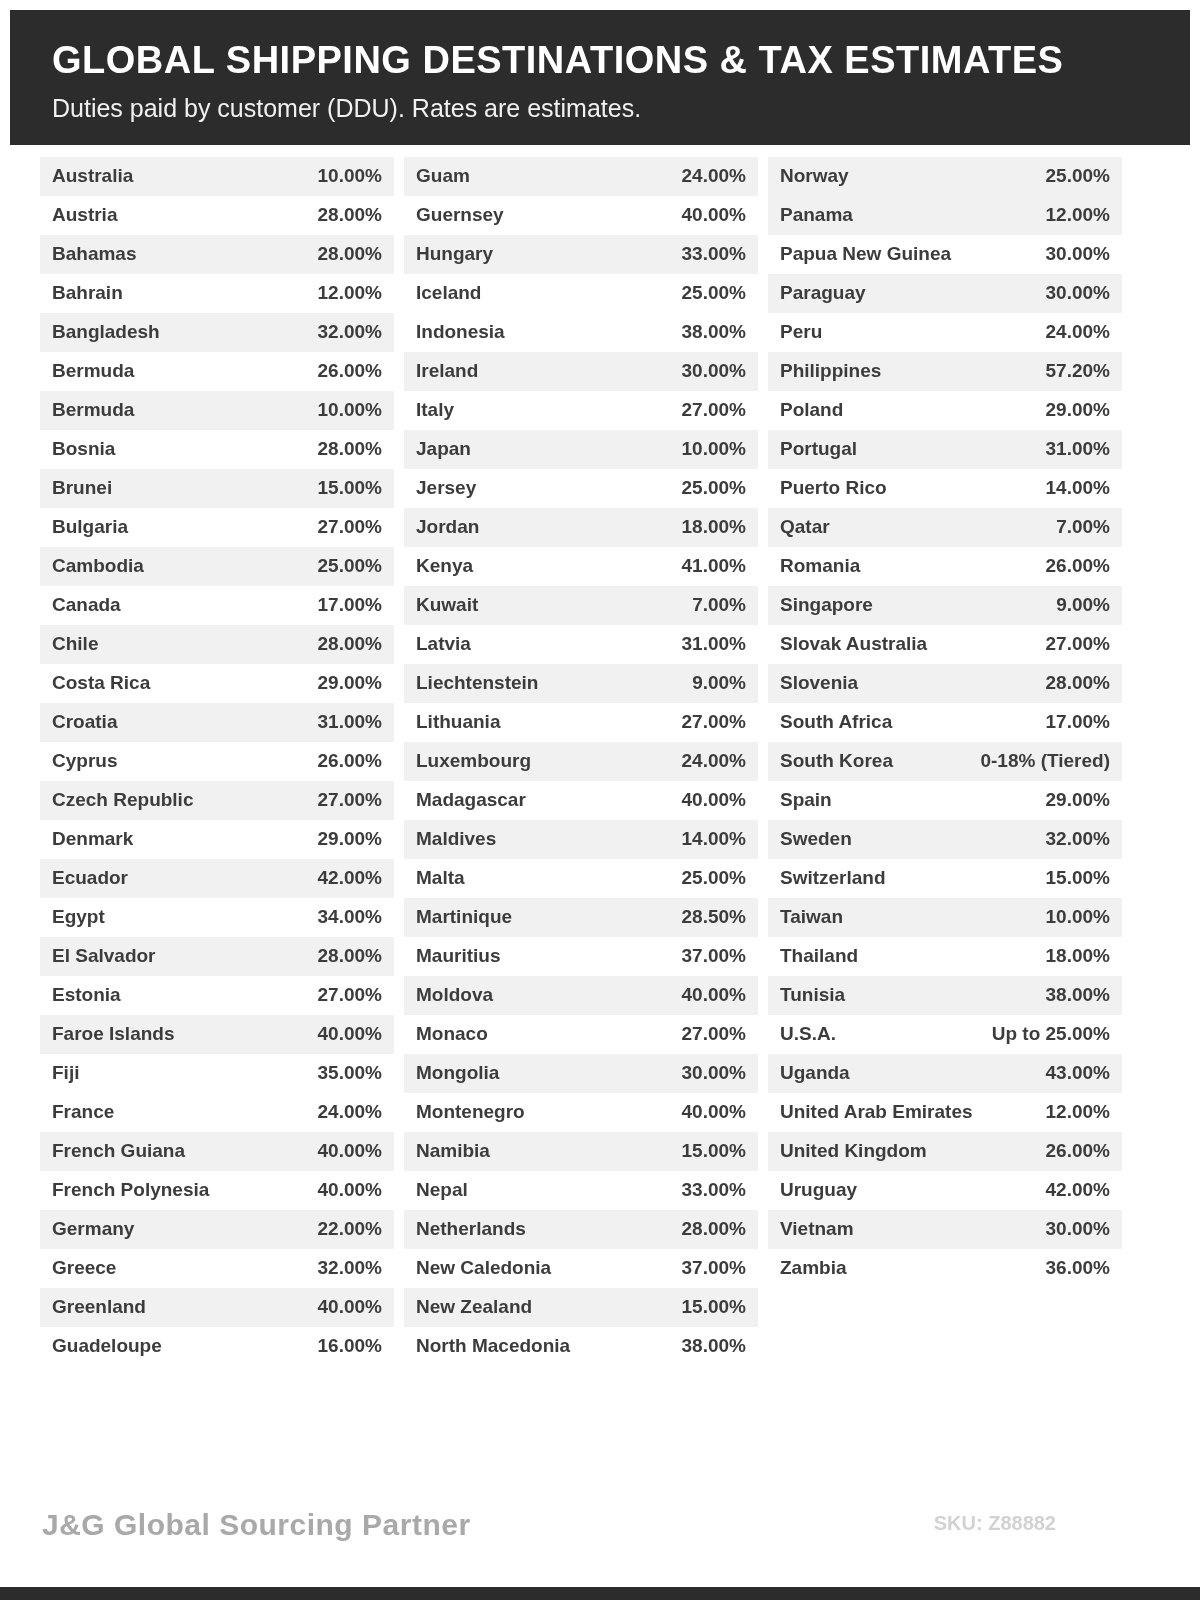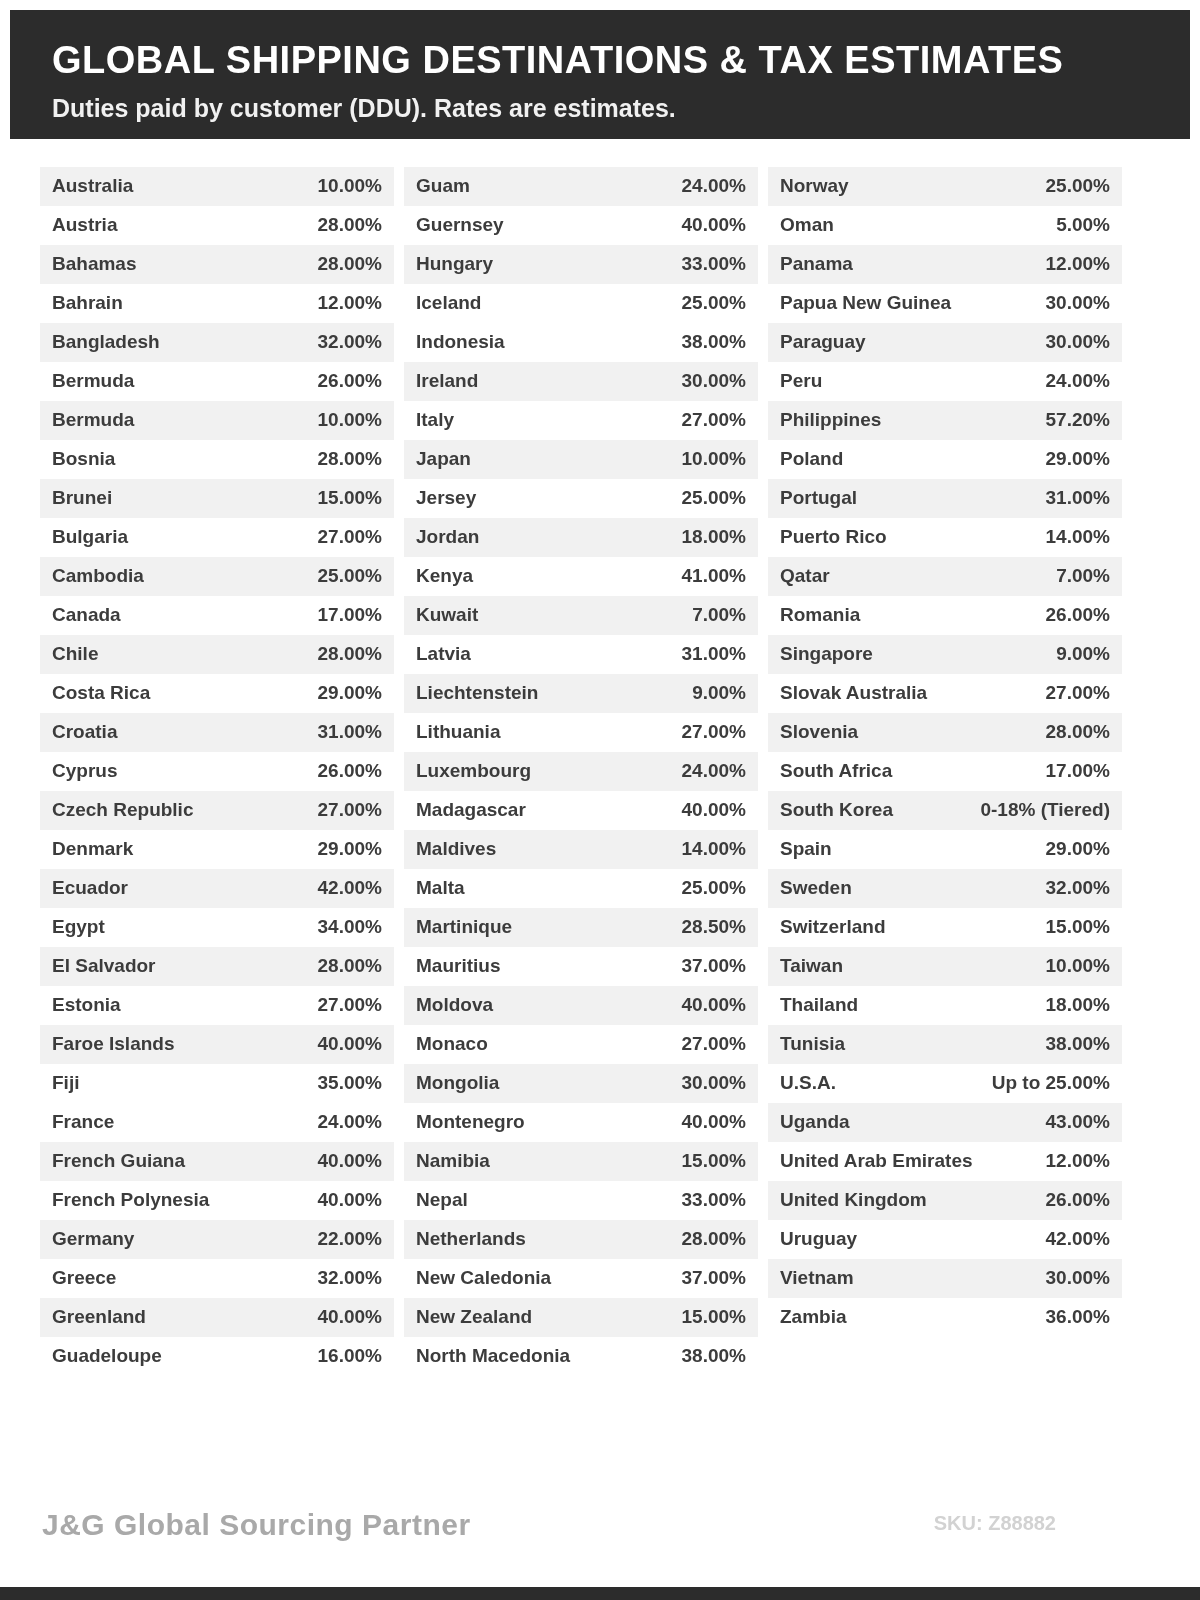--- a/index.html
+++ b/index.html
@@ -17,40 +17,40 @@
     width: 1200px;
     height: 1600px;
     background: #ffffff;
     font-family: "Liberation Sans", sans-serif;
     position: relative;
     overflow: hidden;
   }
   .page-header {
     background: var(--header-bg);
     margin: 10px 10px 0 10px;
-    padding: 30px 40px 16px 42px;
+    padding: 30px 40px 22px 42px;
   }
   .page-title {
     color: var(--title-color);
     font-size: 38px;
     font-weight: bold;
     letter-spacing: 0.5px;
     white-space: nowrap;
     line-height: 1.1;
   }
   .page-subtitle {
     color: var(--subtitle-color);
     font-size: 25px;
-    font-weight: bold;
+    font-weight: normal;
     margin-top: 12px;
   }
   .rates-table {
     display: flex;
     gap: 10px;
-    margin: 28px 78px 0 40px;
+    margin: 12px 78px 0 40px;
     align-items: flex-start;
   }
   .col {
     flex: 1 1 0;
     min-width: 0;
   }
   .row {
     height: 39px;
     display: flex;
     justify-content: space-between;
@@ -349,24 +349,20 @@
       <div class="row">
         <span class="country">North Macedonia</span>
         <span class="rate">38.00%</span>
       </div>
     </div>
     <div class="col">
       <div class="row alt">
         <span class="country">Norway</span>
         <span class="rate">25.00%</span>
       </div>
-      <div class="row">
-        <span class="country">Oman</span>
-        <span class="rate">5.00%</span>
-      </div>
       <div class="row alt">
         <span class="country">Panama</span>
         <span class="rate">12.00%</span>
       </div>
       <div class="row">
         <span class="country">Papua New Guinea</span>
         <span class="rate">30.00%</span>
       </div>
       <div class="row alt">
         <span class="country">Paraguay</span>

